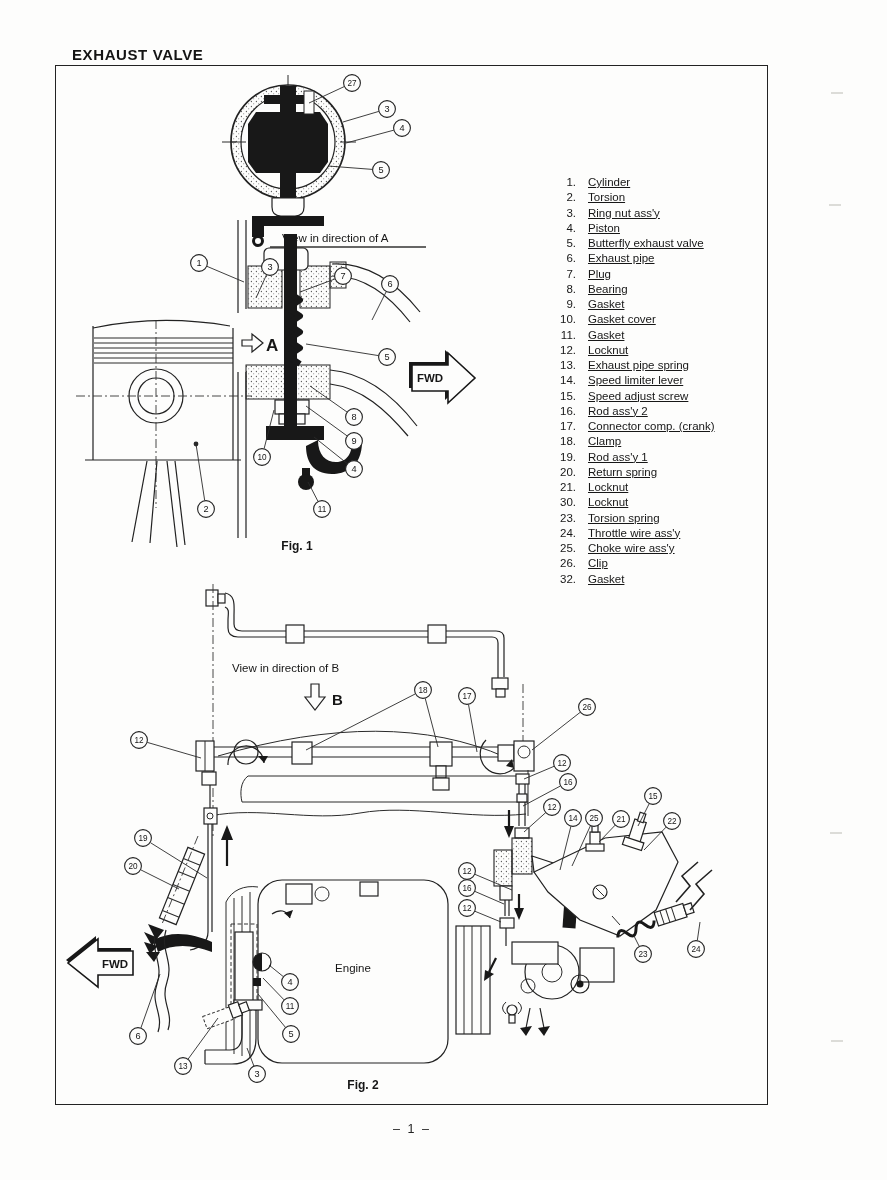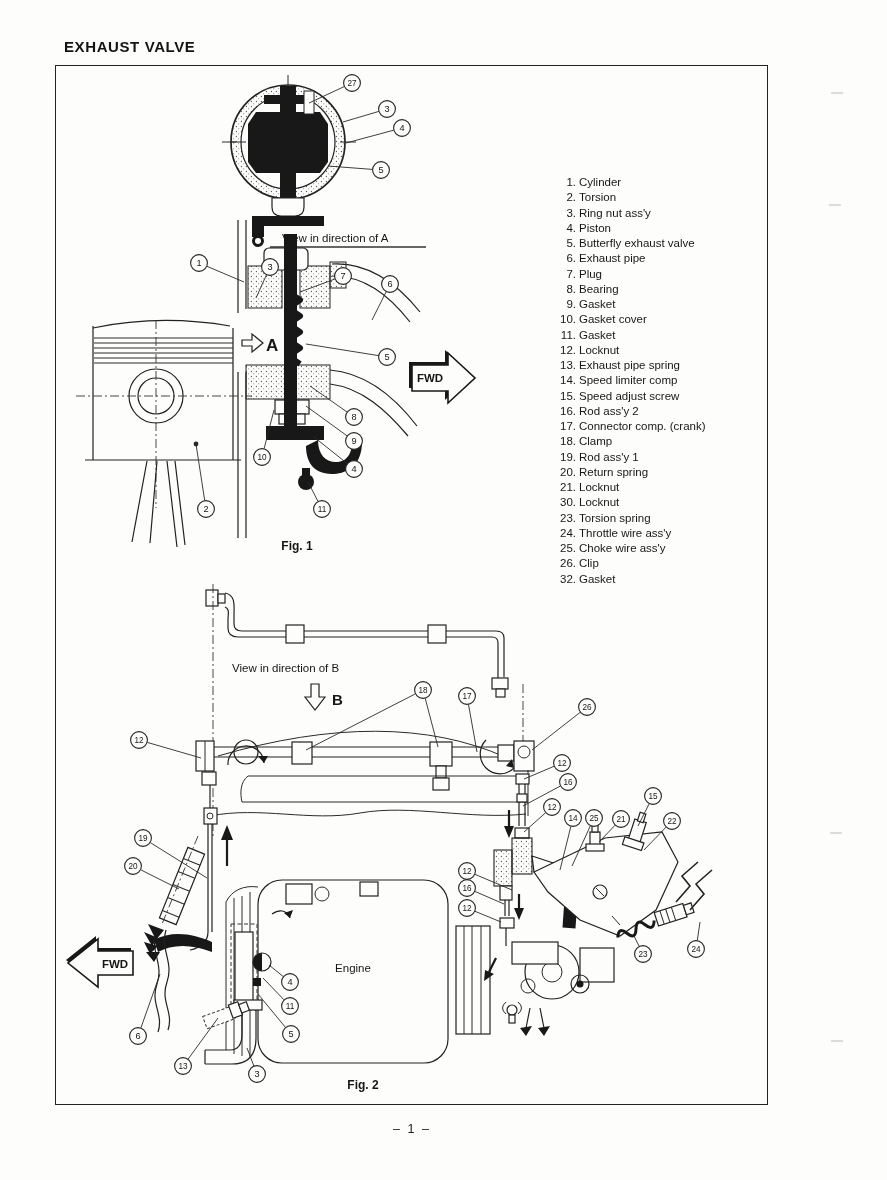--- a/index.html
+++ b/index.html
@@ -3,33 +3,33 @@
 <meta charset="utf-8">
 <style>
   html,body{margin:0;padding:0;background:#e8e8e6;}
   #page{
     position:relative;width:887px;height:1180px;margin:0 auto;
     background:#fdfdfc;overflow:hidden;
     font-family:"Liberation Sans", sans-serif;color:#1b1b1b;
   }
   #doc-title{
     position:absolute;left:56px;top:30px;font-size:15px;font-weight:bold;
-    letter-spacing:0.6px;color:#141414;margin:8px;
+    letter-spacing:0.6px;color:#141414;margin:16px;
   }
   #main-box{
     position:absolute;left:55px;top:65px;width:711px;height:1038px;
     border:1.6px solid #232323;background:transparent;
   }
   #parts-list{
     position:absolute;left:552px;top:175px;width:215px;
     font-size:11.5px;line-height:15.25px;color:#171717;
   }
   .part-row{display:flex;}
   .part-num{width:24px;text-align:right;flex:0 0 24px;}
-  .part-label{margin-left:3px;white-space:nowrap;}
+  .part-label{margin-left:12px;white-space:nowrap;text-decoration:underline;}
   svg{position:absolute;}
   #fig1-svg{left:60px;top:70px;}
   #fig2-svg{left:60px;top:580px;}
   .ink{stroke:#222;fill:none;stroke-width:1.2;}
   .ink-thin{stroke:#2b2b2b;fill:none;stroke-width:1;}
   .dark{fill:#181818;stroke:none;}
   .whitefill{fill:#fdfdfc;stroke:#222;stroke-width:1.2;}
   .dashdot{stroke:#333;fill:none;stroke-width:0.9;stroke-dasharray:9 3 2 3;}
   .svg-label{font-family:"Liberation Sans",sans-serif;fill:#161616;}
   .scan-mark{position:absolute;width:12px;height:2px;background:#dcdcd8;}
@@ -546,21 +546,21 @@
       <div class="part-row">
         <span class="part-num">12.</span>
         <span class="part-label">Locknut</span>
       </div>
       <div class="part-row">
         <span class="part-num">13.</span>
         <span class="part-label">Exhaust pipe spring</span>
       </div>
       <div class="part-row">
         <span class="part-num">14.</span>
-        <span class="part-label">Speed limiter comp</span>
+        <span class="part-label">Speed limiter lever</span>
       </div>
       <div class="part-row">
         <span class="part-num">15.</span>
         <span class="part-label">Speed adjust screw</span>
       </div>
       <div class="part-row">
         <span class="part-num">16.</span>
         <span class="part-label">Rod ass'y 2</span>
       </div>
       <div class="part-row">

